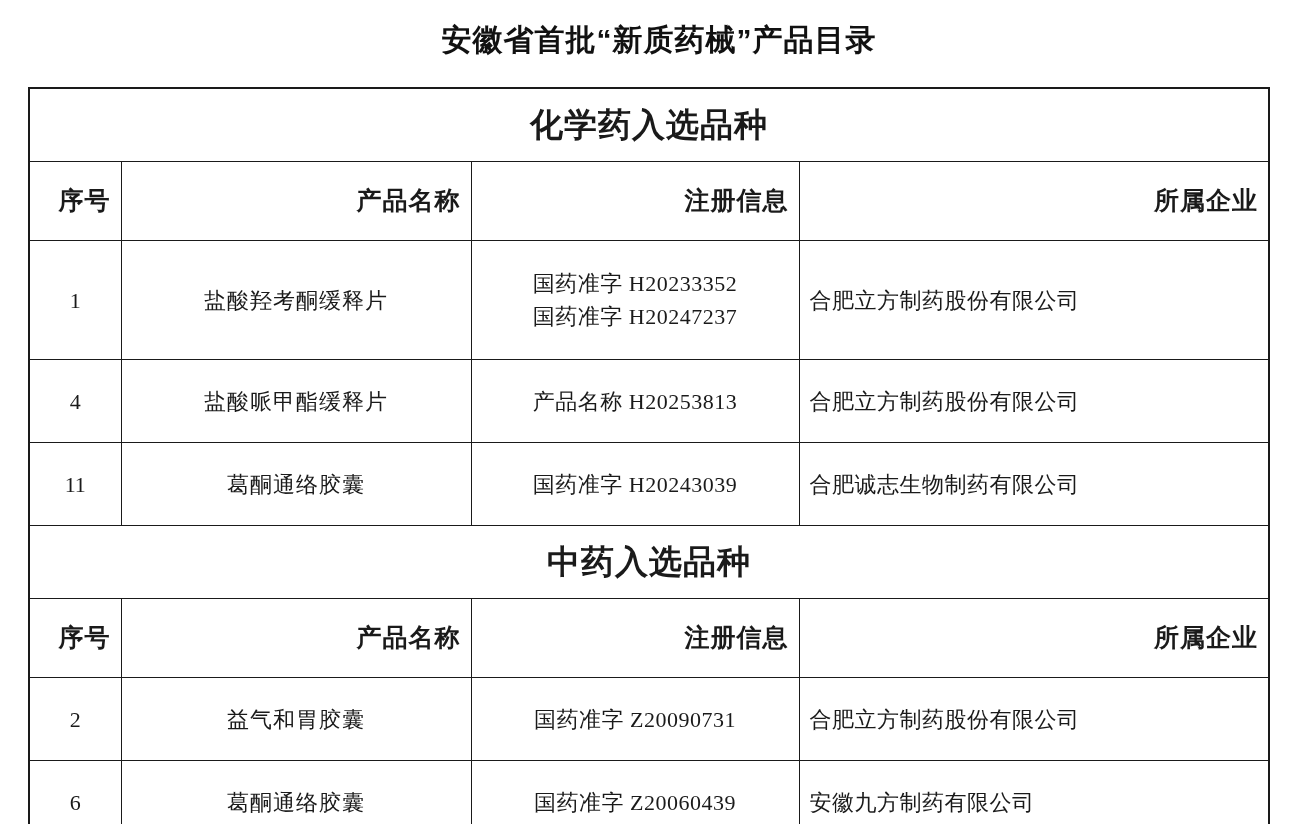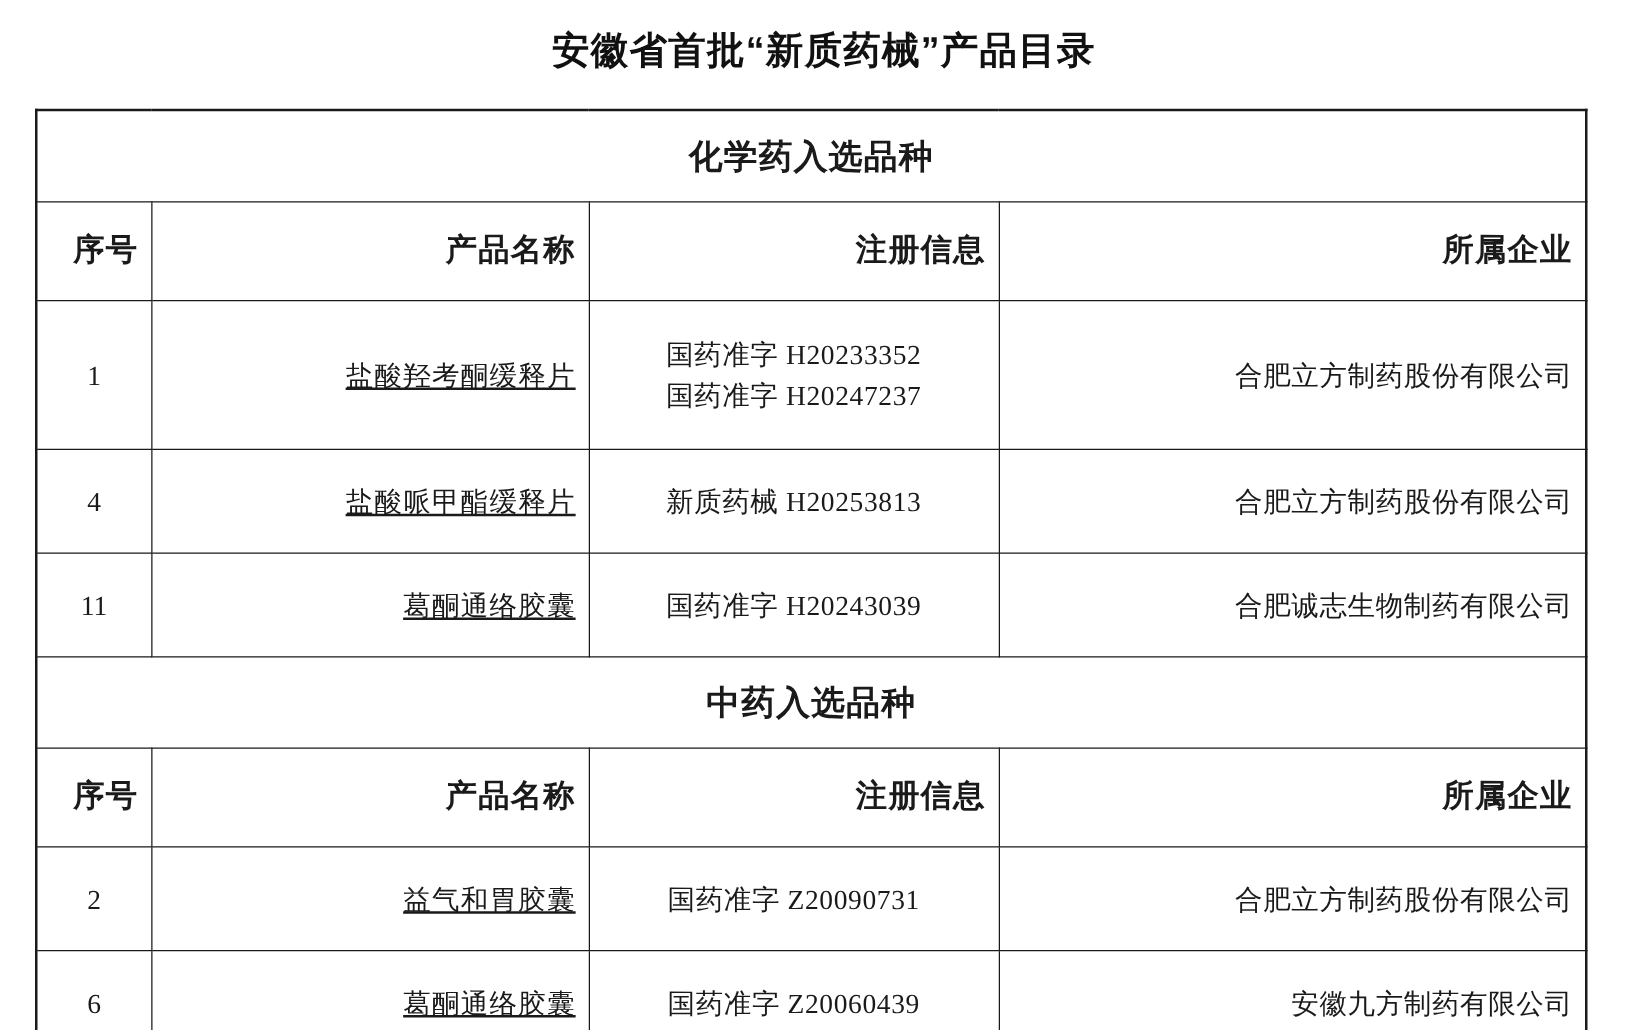--- a/index.html
+++ b/index.html
@@ -49,52 +49,51 @@
   
   col.c-no    { width: 92px; }
   col.c-name  { width: 350px; }
   col.c-reg   { width: 328px; }
   col.c-comp  { width: 470px; }
 
   tr.section-row td {
     text-align: center;
     font-family: "Liberation Sans", "DejaVu Sans", sans-serif;
     font-weight: bold;
-    font-size: 27px;
+    font-size: 33px;
     height: 72px;
     letter-spacing: 1px;
     border-radius: 13px;
   }
   tr.header-row td {
     text-align: right;
     font-family: "Liberation Sans", "DejaVu Sans", sans-serif;
     font-weight: bold;
     font-size: 25px;
     height: 78px;
     letter-spacing: 1px;
   }
   tr.data-row td {
     height: 82px;
   }
   td.col-no {
     text-align: center;
     font-size: 22px;
   }
   td.col-name {
-    text-align: right;
+    text-align: center;
     padding-left: 16px;
     letter-spacing: 1px;
-    text-decoration: underline;
   }
   td.col-reg {
     text-align: center;
     letter-spacing: 0.5px;
   }
   td.col-comp {
-    text-align: right;
+    text-align: left;
     padding-left: 16px;
     letter-spacing: 0.5px;
     font-family: Liberation Serif, serif;
   }
   td.col-reg .reg-line {
     display: block;
     white-space: nowrap;
   }
   tr.tall-row td { height: 118px; }
 </style>
@@ -130,21 +129,21 @@
           <td class="col-reg">
             <span class="reg-line">国药准字 H20233352</span>
             <span class="reg-line">国药准字 H20247237</span>
           </td>
           <td class="col-comp">合肥立方制药股份有限公司</td>
         </tr>
         <tr class="data-row">
           <td class="col-no">4</td>
           <td class="col-name">盐酸哌甲酯缓释片</td>
           <td class="col-reg">
-            <span class="reg-line">新质药械 H20253813</span>
+            <span class="reg-line">产品名称 H20253813</span>
           </td>
           <td class="col-comp">合肥立方制药股份有限公司</td>
         </tr>
         <tr class="data-row">
           <td class="col-no">11</td>
           <td class="col-name">葛酮通络胶囊</td>
           <td class="col-reg">
             <span class="reg-line">国药准字 H20243039</span>
           </td>
           <td class="col-comp">合肥诚志生物制药有限公司</td>

